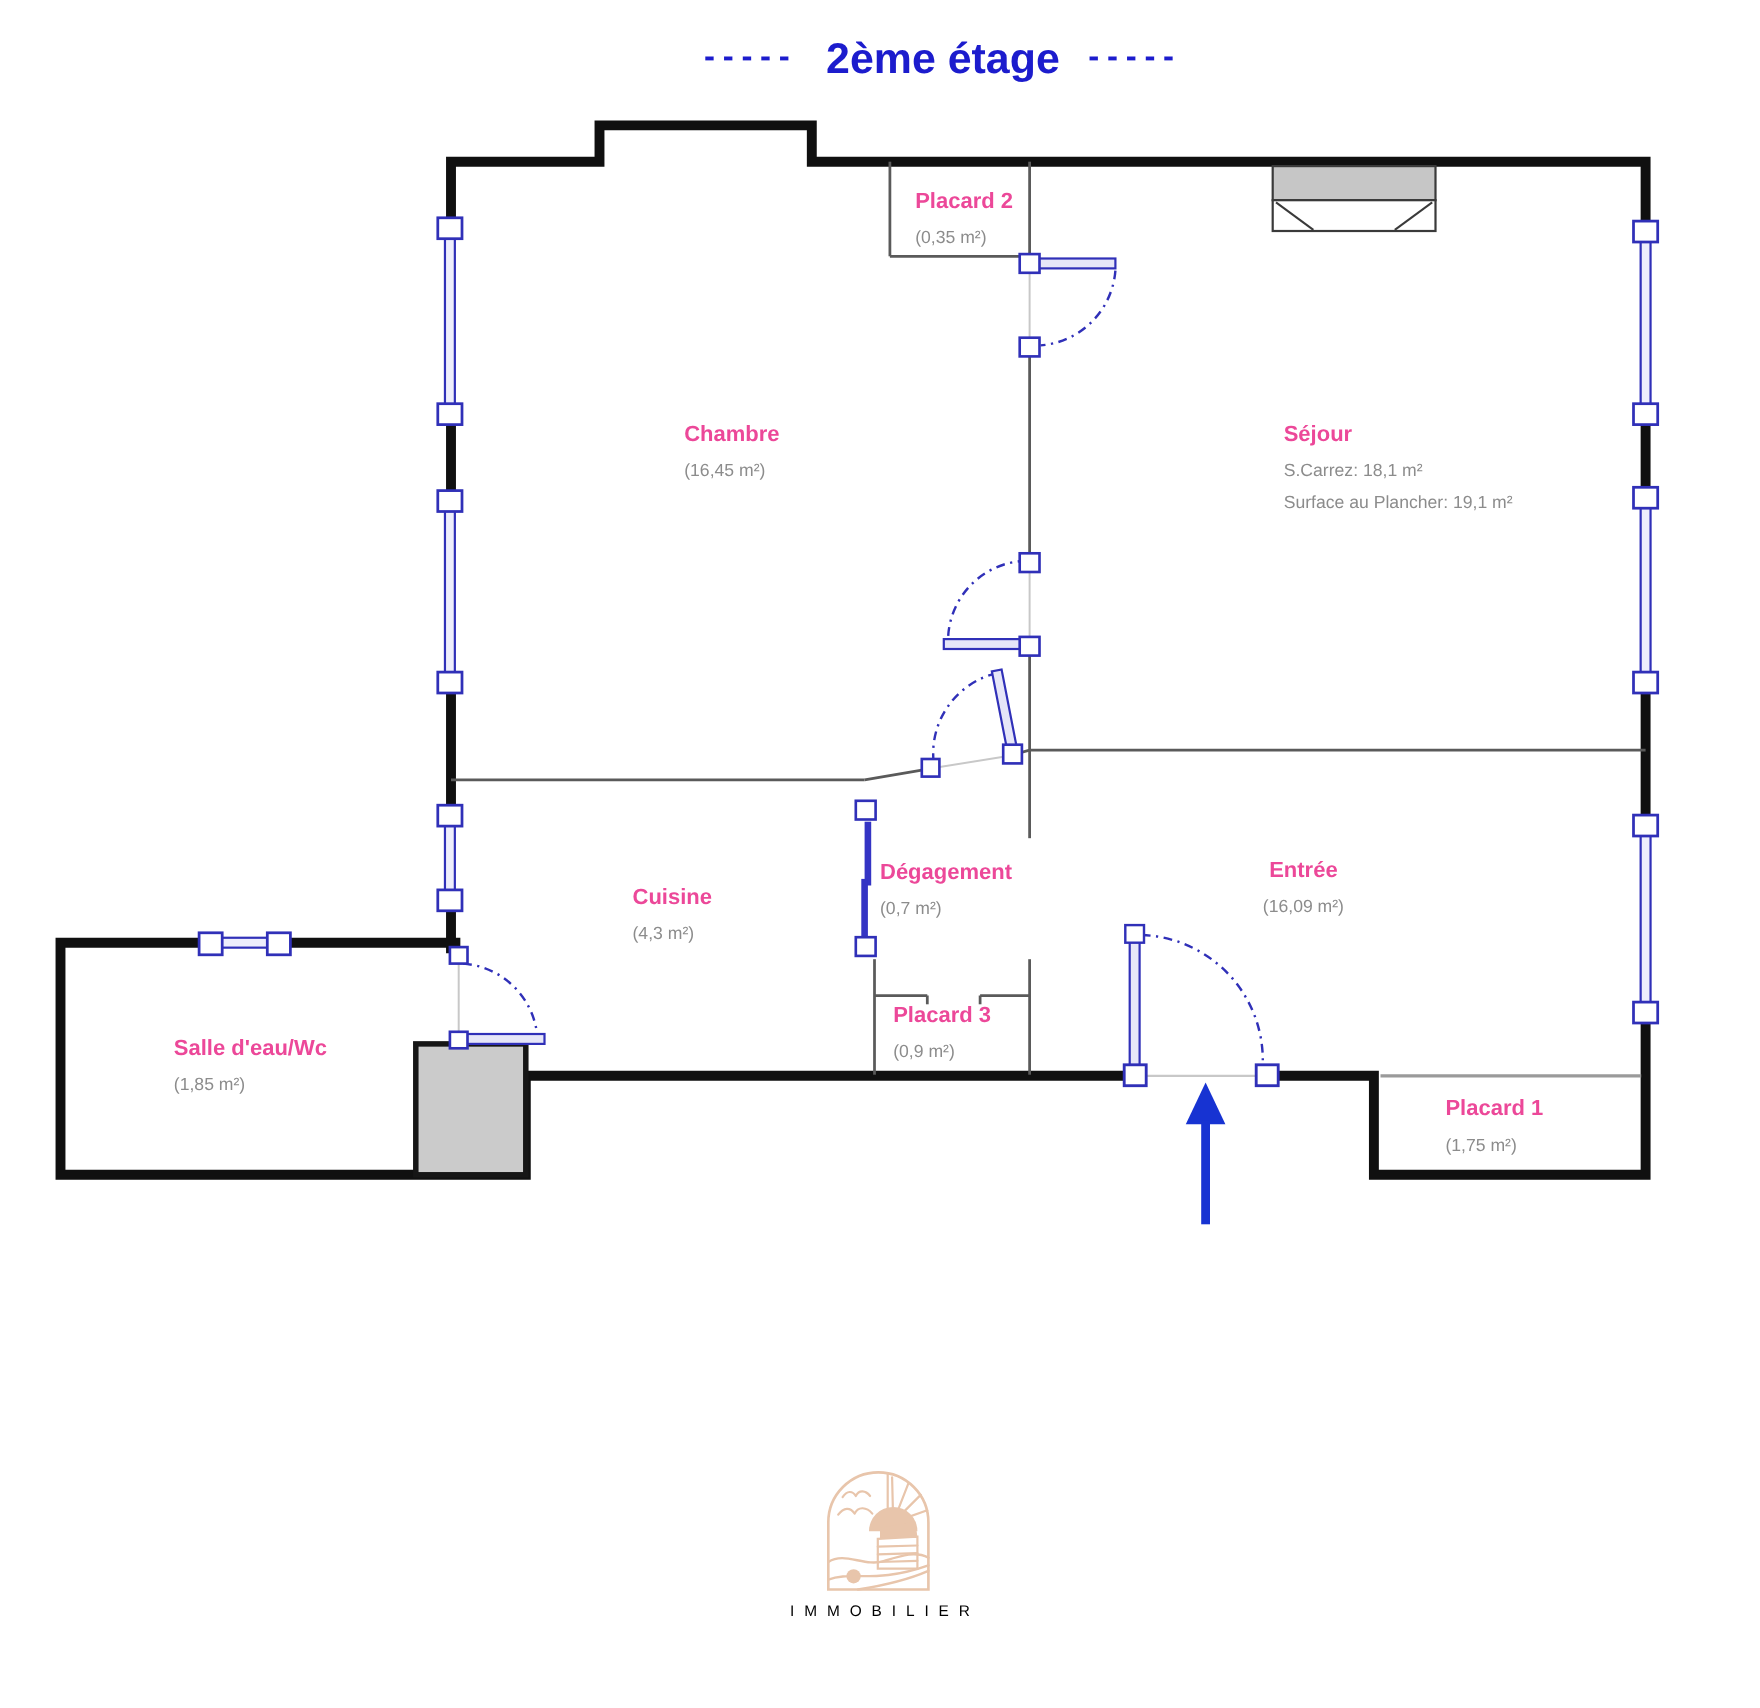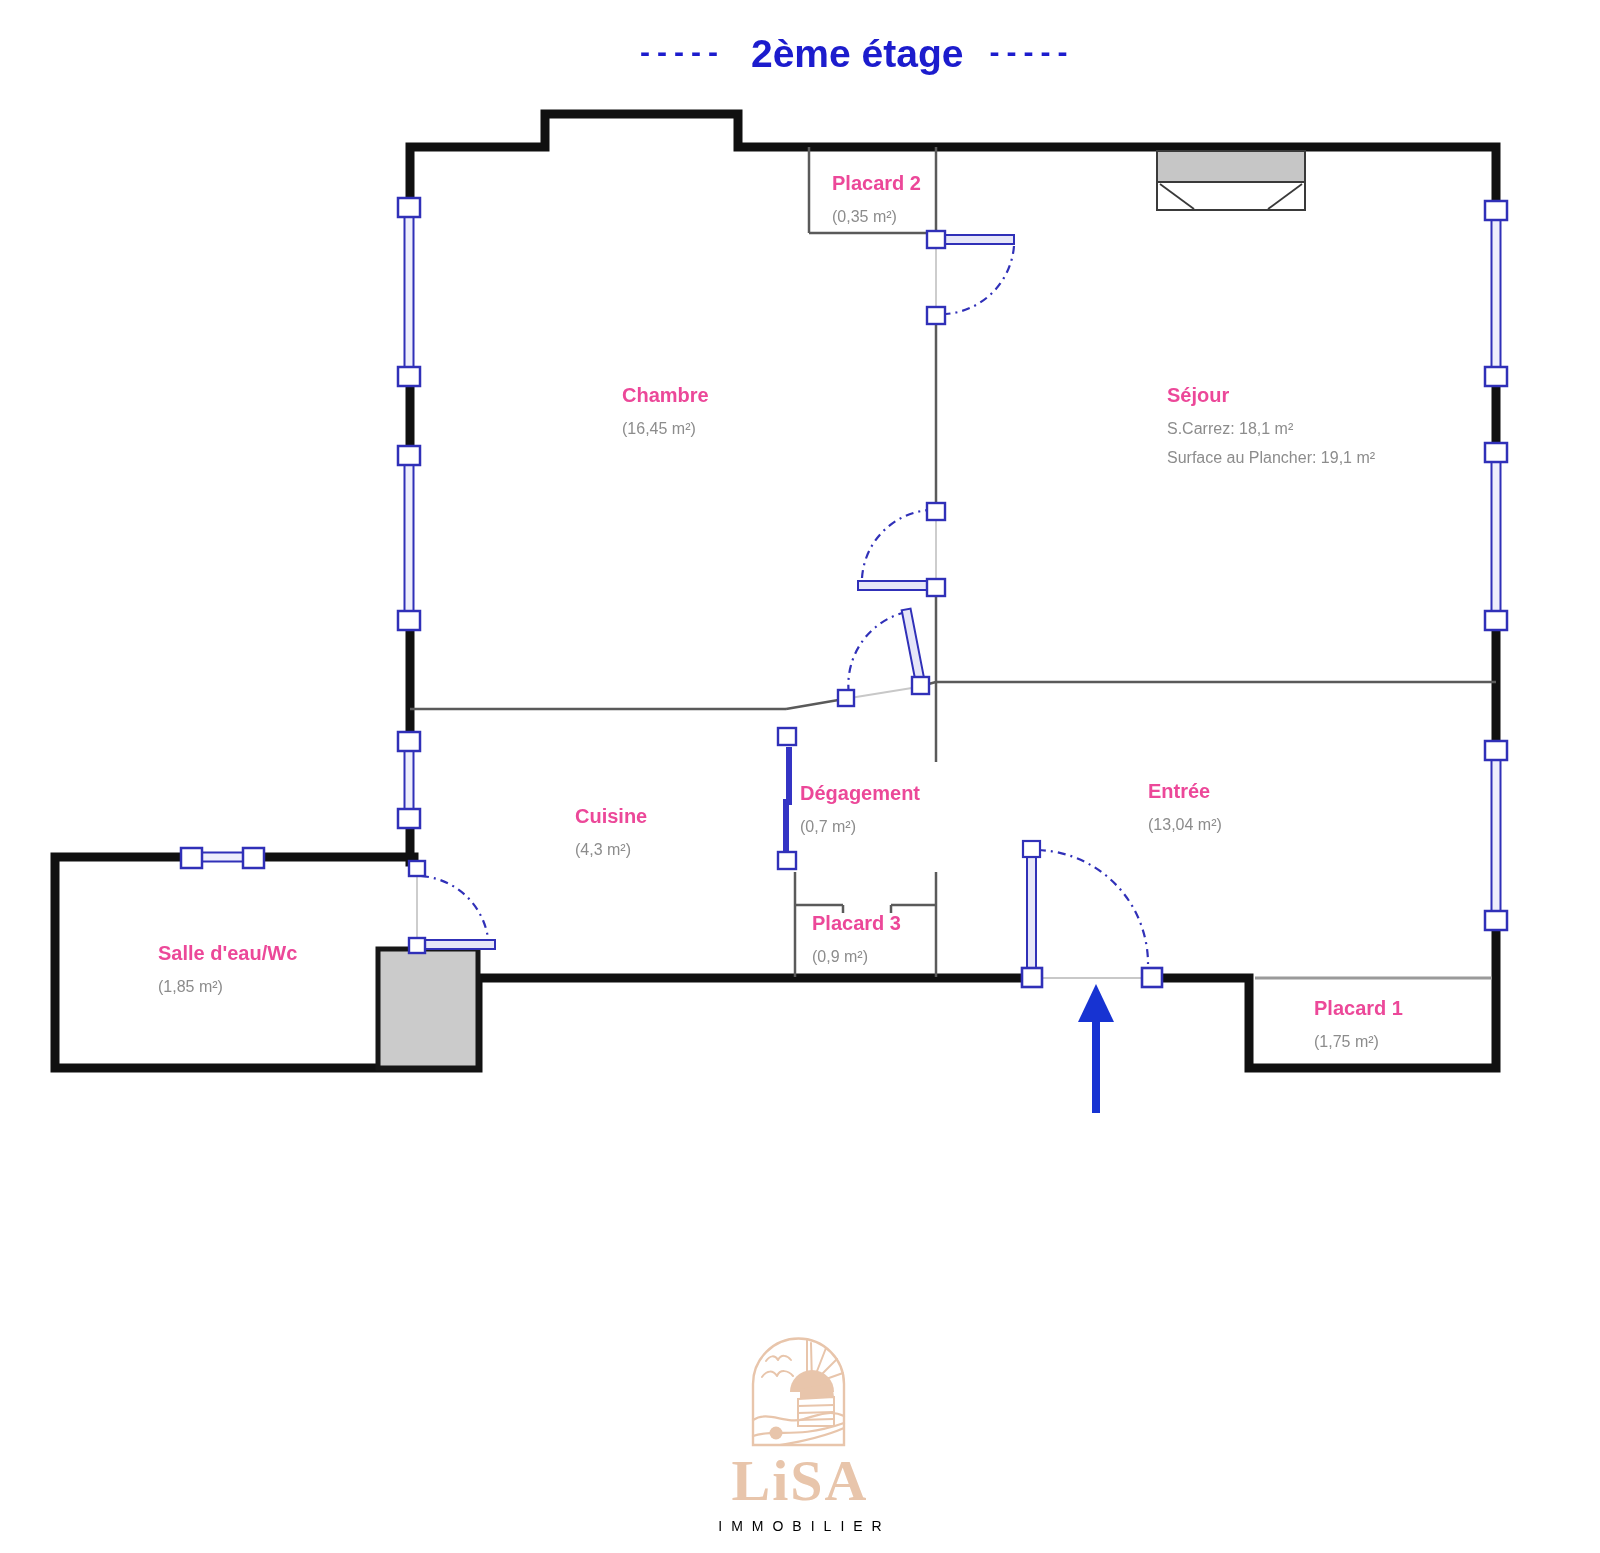--- a/index.html
+++ b/index.html
@@ -23,21 +23,21 @@
   svg.plan{position:absolute;left:0;top:0;}
   
   .room-label{position:absolute;white-space:nowrap;}
   .room-name{font-weight:700;font-size:20px;color:#ec4899;line-height:24px;margin-bottom:7px;}
   .room-detail{font-size:16px;color:#8c8c8c;line-height:29px;}
   .lbl-chambre{left:622px;top:383px;}
   .lbl-sejour{left:1167px;top:383px;}
   .lbl-placard2{left:832px;top:171px;}
   .lbl-cuisine{left:575px;top:804px;}
   .lbl-degagement{left:800px;top:781px;}
-  .lbl-entree{left:1148px;top:779px;}
+  .lbl-entree{left:1148px;top:779px;text-align:center;}
   .lbl-placard3{left:812px;top:911px;}
   .lbl-salle-eau{left:158px;top:941px;}
   .lbl-placard1{left:1314px;top:996px;}
   
   .logo{position:absolute;left:680px;top:1336px;width:240px;text-align:center;color:#e8c5ab;}
   .logo svg{display:block;margin:0 auto;}
   .logo-brand{
     font-family:"Liberation Serif", serif;font-size:58px;font-weight:600;
     line-height:1;margin-top:4px;letter-spacing:2px;color:#e8c5ab;
   }
@@ -221,21 +221,21 @@
   <div class="room-detail">(4,3 m²)</div>
 </div>
 
 <div class="room-label lbl-degagement">
   <div class="room-name">Dégagement</div>
   <div class="room-detail">(0,7 m²)</div>
 </div>
 
 <div class="room-label lbl-entree">
   <div class="room-name">Entrée</div>
-  <div class="room-detail">(13,04 m²)</div>
+  <div class="room-detail">(16,09 m²)</div>
 </div>
 
 <div class="room-label lbl-placard3">
   <div class="room-name">Placard 3</div>
   <div class="room-detail">(0,9 m²)</div>
 </div>
 
 <div class="room-label lbl-salle-eau">
   <div class="room-name">Salle d'eau/Wc</div>
   <div class="room-detail">(1,85 m²)</div>
@@ -270,15 +270,14 @@
 
     <path d="M16 25 C20 19 25 19 28 24 M28 24 C31 18 37 19 41 24" stroke-width="2"></path>
     <path d="M12 41 C17 34 23 34 27 40 M27 40 C30 33 38 34 43 40" stroke-width="2"></path>
 
     <path d="M3 84 C18 74 36 89 54 83 C70 78 82 74 94 80" stroke-width="2.2"></path>
     <path d="M3 100 C24 92 46 104 94 87" stroke-width="2.2"></path>
     <path d="M30 109 C55 105 78 99 94 92" stroke-width="2.2"></path>
 
     <circle cx="26" cy="97" r="6.5" fill="#e8c5ab" stroke="none"></circle>
   </svg>
-  <div class="logo-brand">LiSA</div>
   <div class="logo-tagline">IMMOBILIER</div>
 </div>
 
 </body></html>

